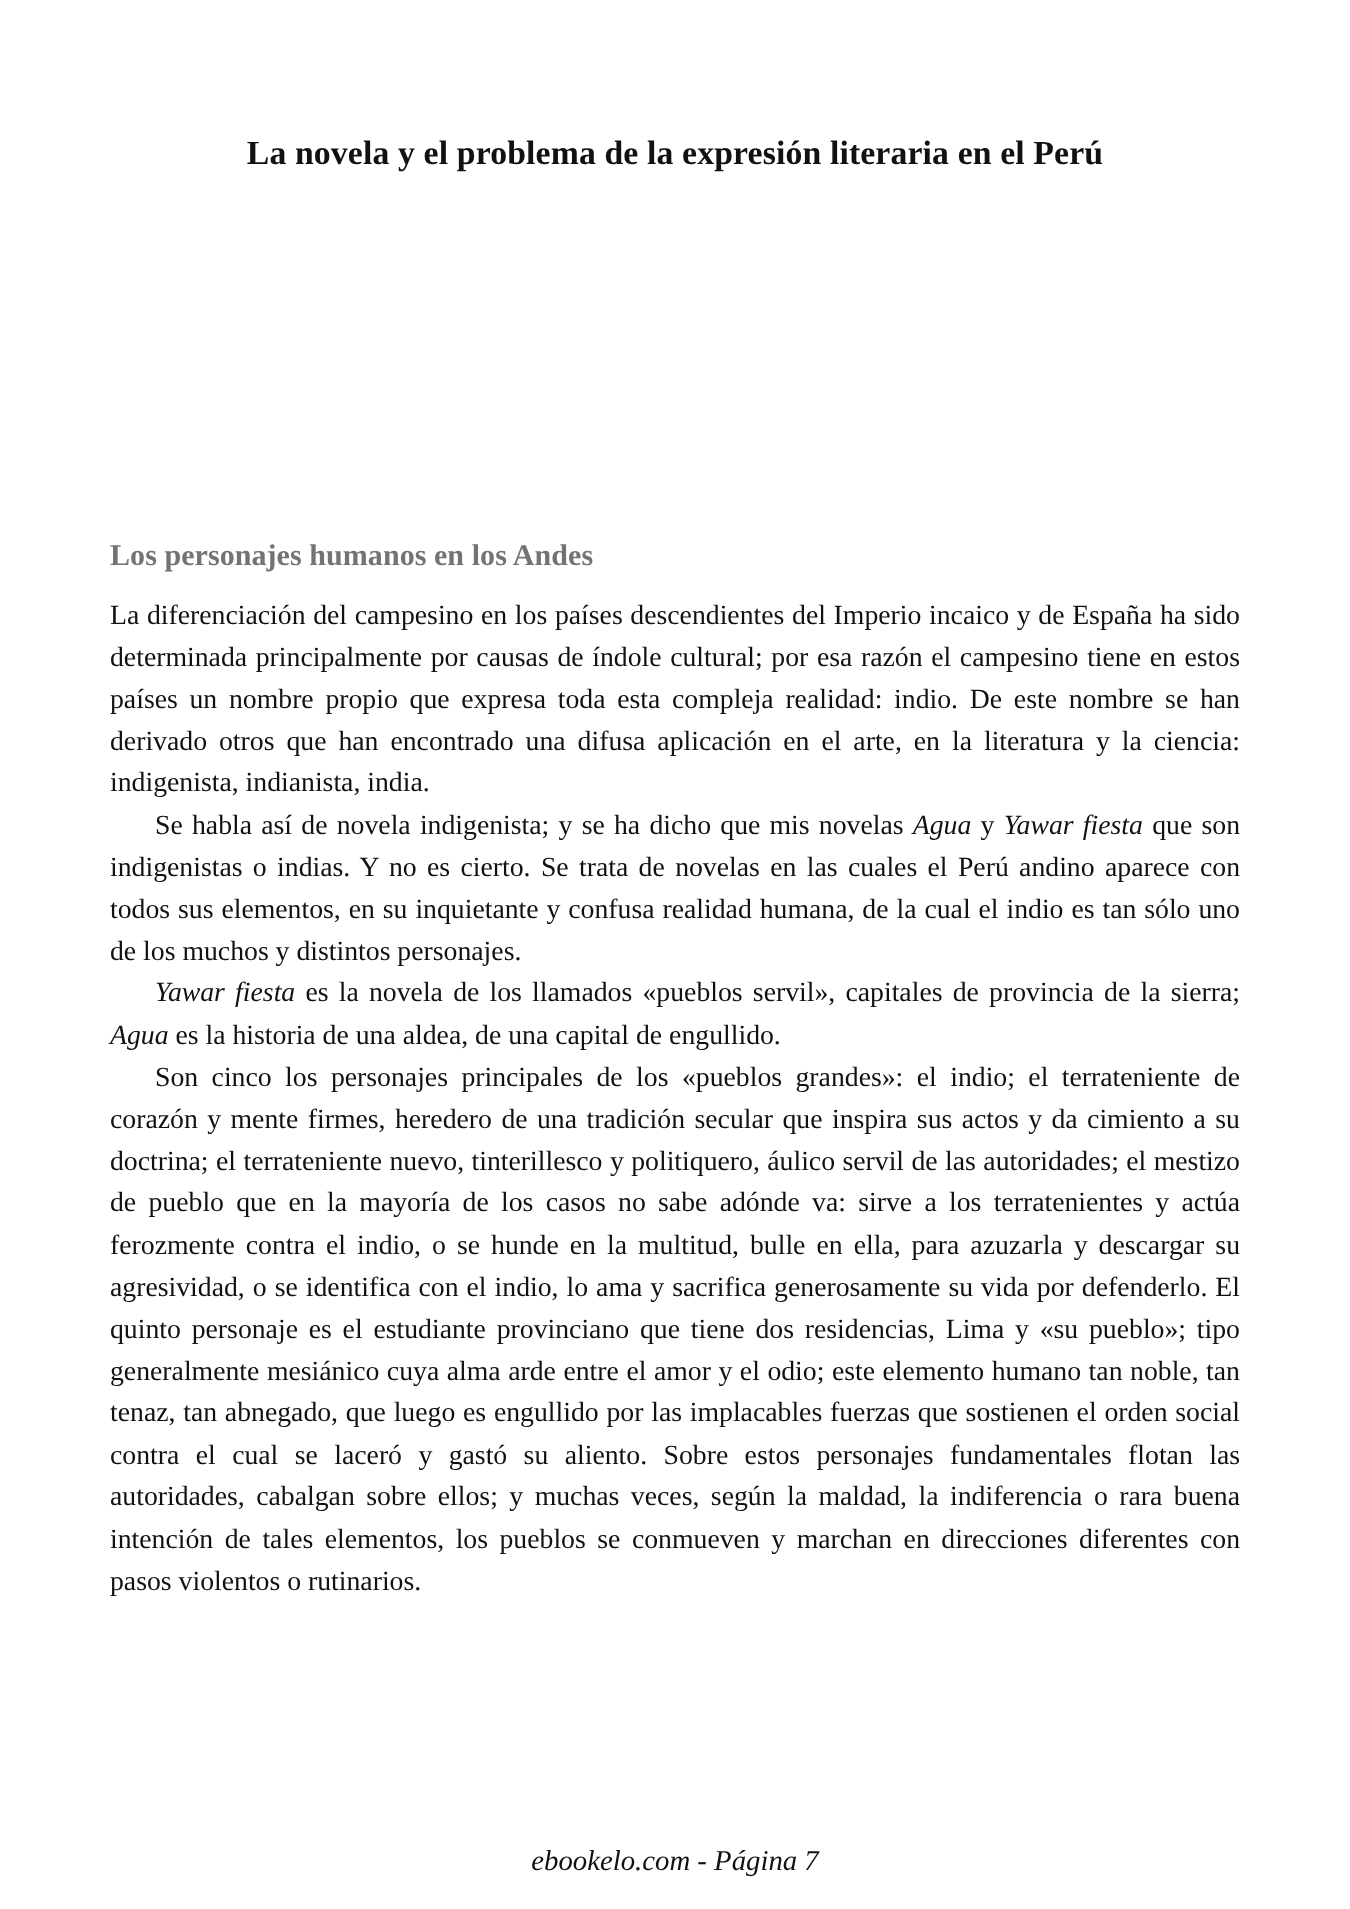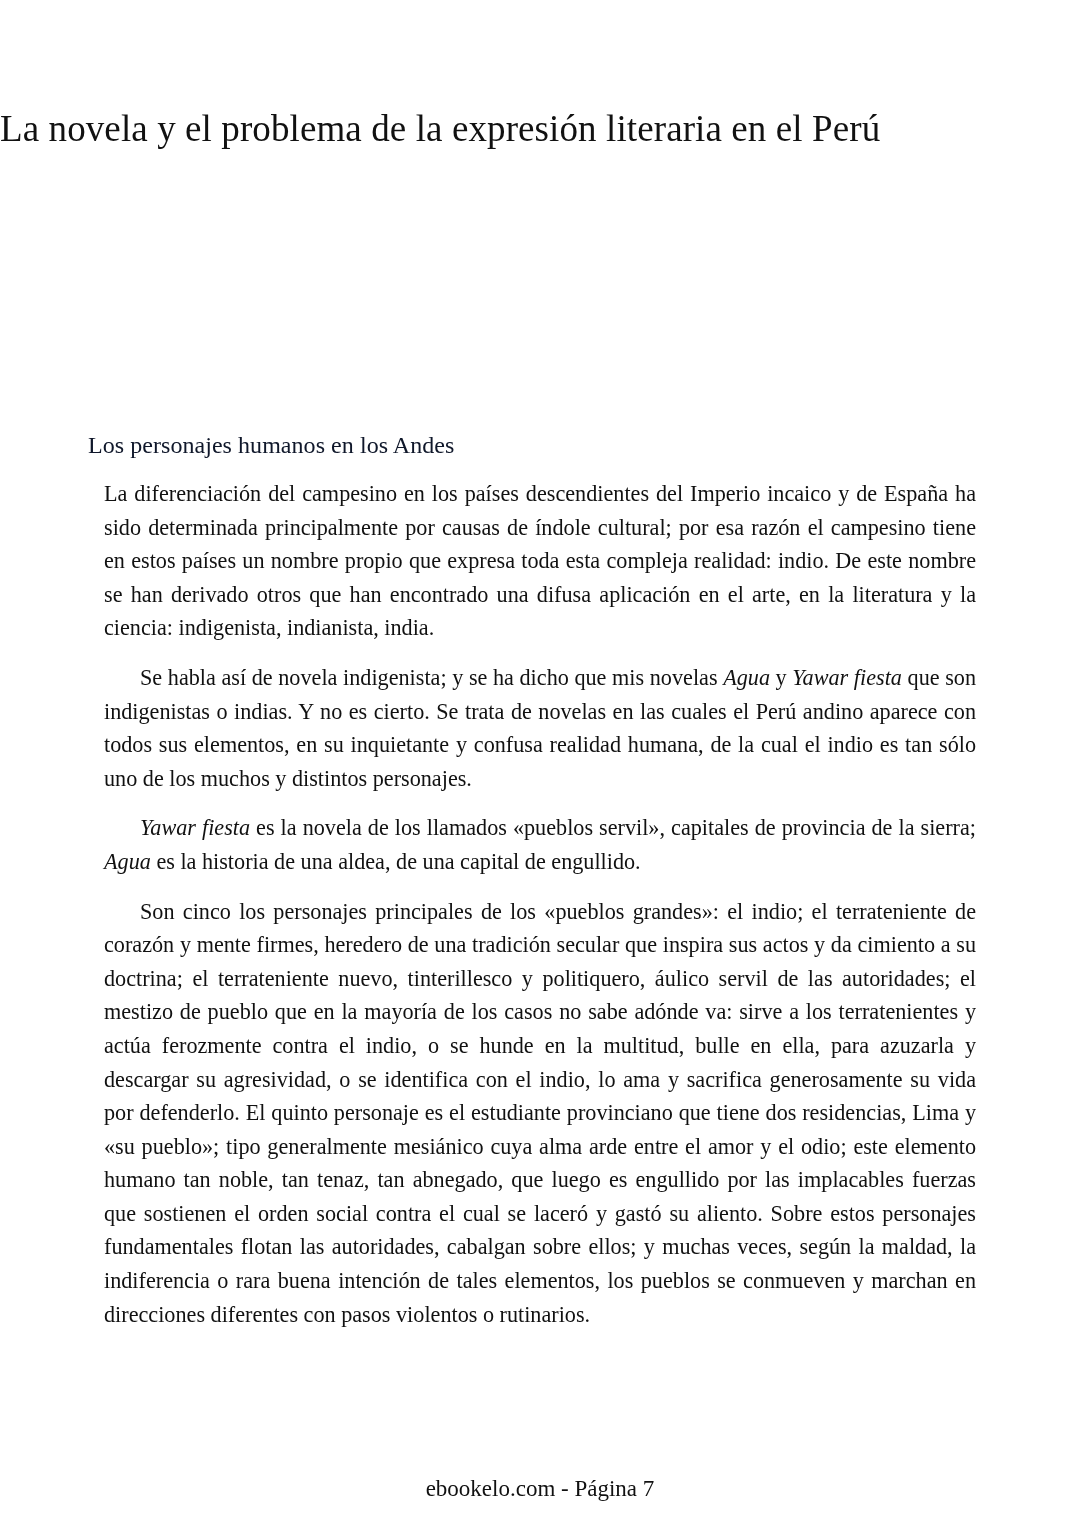--- a/index.html
+++ b/index.html
@@ -20,45 +20,46 @@
     font-family: "Liberation Serif", "DejaVu Serif", serif;
     color: #000000;
     -webkit-font-smoothing: antialiased;
   }
 
   .chapter-title {
     position: absolute;
     left: 0;
     right: 0;
     top: 84px;
-    font-size: 37px;
+    text-align: center;
+    font-size: 27px;
     line-height: 40px;
-    font-weight: 400;
+    font-weight: 700;
     letter-spacing: 0.1px;
     color: #111111;
   }
 
   .body-block {
     position: absolute;
     left: 88px;
     top: 430px;
     width: 904px;
   }
 
   .section-heading {
     font-size: 24px;
     line-height: 31px;
-    font-weight: 400;
+    font-weight: 700;
     margin: 0 0 14px 0;
-    color: #0f172a;
+    color: #737373;
     letter-spacing: 0.05px;
   }
 
   p.para {
-    margin: 16px;
+    margin: 0;
     font-size: 22.2px;
     line-height: 33.6px;
     text-align: justify;
     text-justify: inter-word;
     color: #111111;
     hyphens: none;
   }
 
   p.para.indent {
     text-indent: 36px;
@@ -70,20 +71,21 @@
 
   .footer {
     position: absolute;
     left: 0;
     right: 0;
     top: 1474px;
     text-align: center;
     font-size: 23px;
     line-height: 30px;
     color: #111111;
+    font-style: italic;
   }
 </style>
 </head>
 <body>
 
 <div class="page">
 
   <h1 class="chapter-title">La novela y el problema de la expresión literaria en el Perú</h1>
 
   <div class="body-block">

